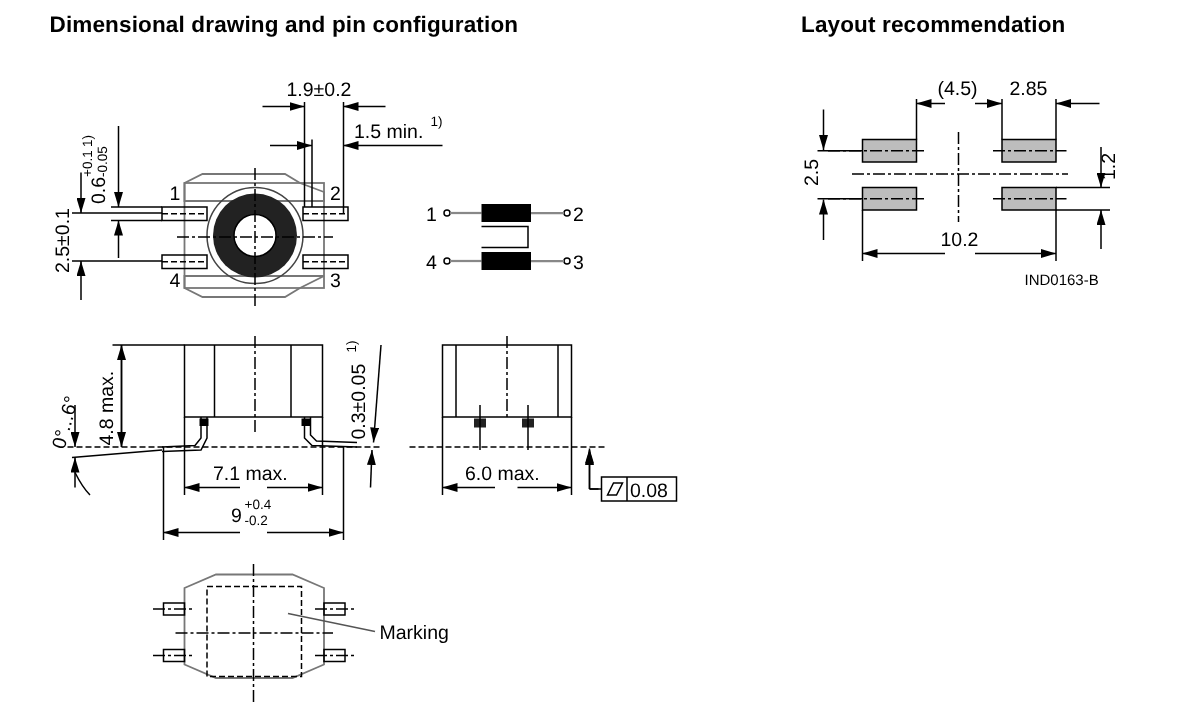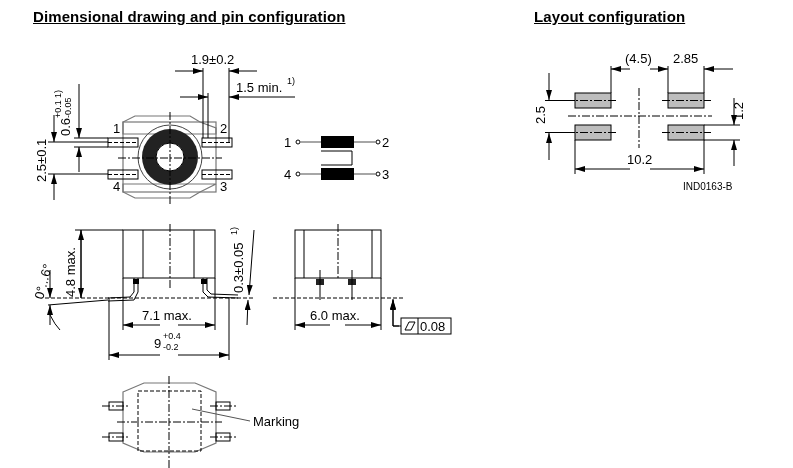--- a/index.html
+++ b/index.html
@@ -1,34 +1,34 @@
 <!DOCTYPE html>
 <html><head>
 <meta charset="utf-8">
 <style>
   html, body { margin:0; padding:0; background:#ffffff; }
   body { width:793px; height:468px; position:relative; overflow:hidden; font-family:"Liberation Sans", sans-serif; }
-  .title { position:absolute; font-weight:bold; font-size:15px; color:#000; letter-spacing:0.1px;text-decoration:underline; }
+  .title { position:absolute; font-weight:bold; font-size:15px; color:#000; letter-spacing:0.1px; }
   #title-left { left:33px; top:8px; }
   #title-right { left:534px; top:8px; }
   svg { position:absolute; left:0; top:0; }
   svg text { font-family:"Liberation Sans", sans-serif; fill:#000; }
   .ln { stroke:#000; stroke-width:1; fill:none; }
   .gr { stroke:#777; stroke-width:1.2; fill:none; }
   .cl { stroke:#000; stroke-width:1; fill:none; stroke-dasharray:8 2 2 2; }
   .dsh { stroke:#000; stroke-width:1; fill:none; stroke-dasharray:4 2; }
   .dim { font-size:13px; }
   .sm { font-size:9px; }
   .pad { fill:#bdbdbd; stroke:#000; stroke-width:1; }
 </style>
 </head>
 <body>
 
 <div class="title" id="title-left">Dimensional drawing and pin configuration</div>
-<div class="title" id="title-right">Layout configuration</div>
+<div class="title" id="title-right">Layout recommendation</div>
 
 <svg width="793" height="468" viewBox="0 0 793 468">
   <defs>
     <marker id="ar" viewBox="0 0 10 6" refX="10" refY="3" markerWidth="10" markerHeight="6" orient="auto-start-reverse">
       <path d="M0,0 L10,3 L0,6 z" fill="#000"></path>
     </marker>
   </defs>
 
   <g>
 

